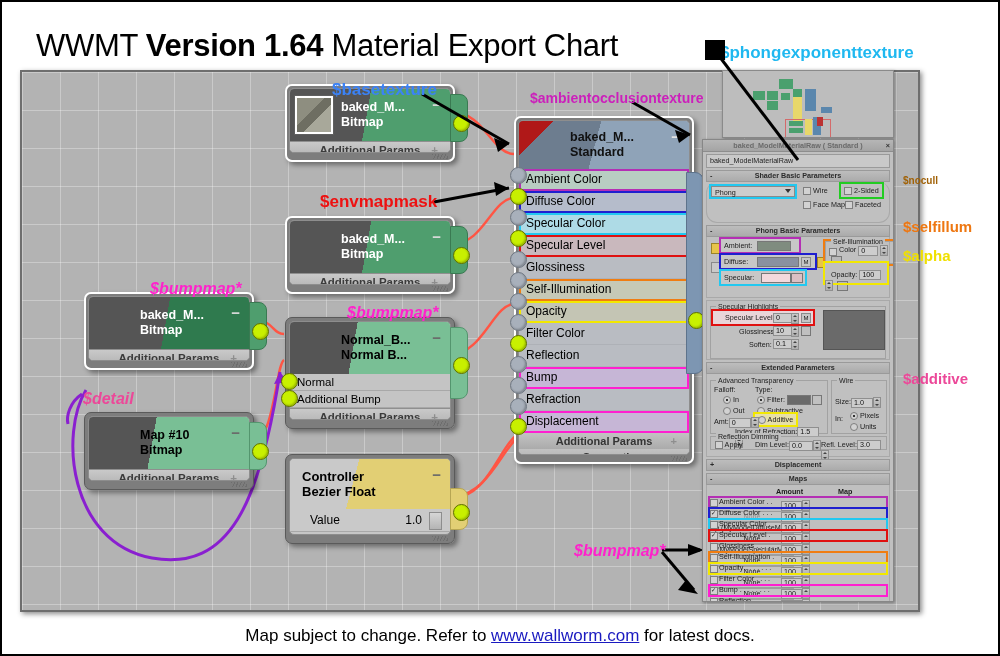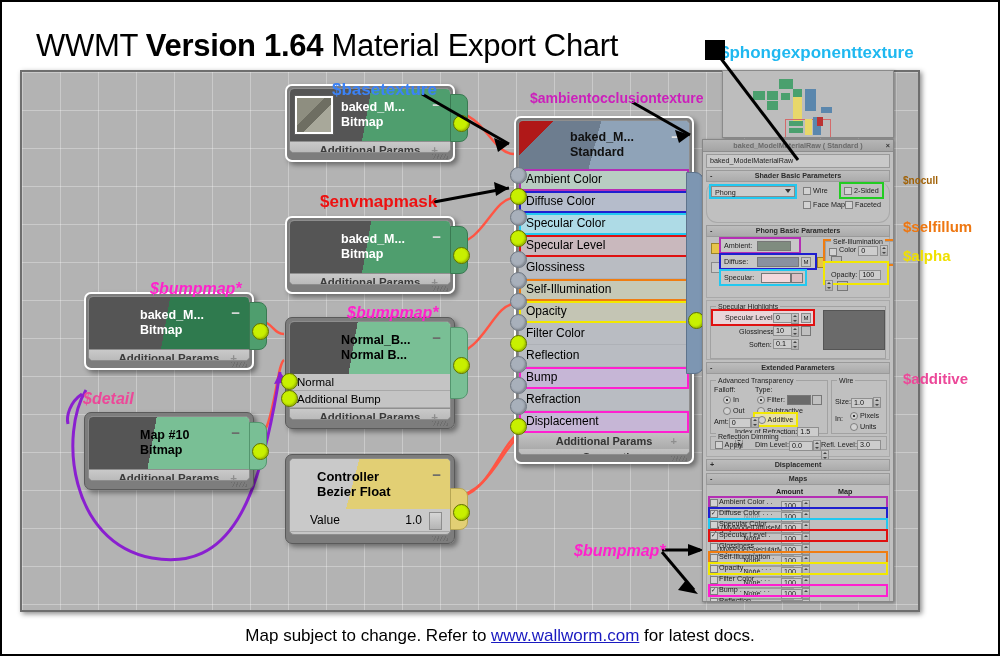--- a/index.html
+++ b/index.html
@@ -292,21 +292,21 @@
       <div class="grip"></div>
       <div class="outtab" style="left:165px;top:10px;height:70px;background:#79bf95;border:1px solid #54956e;"></div>
       <div class="sock" style="left:168px;top:40px;"></div>
       <div class="sock" style="left:-4px;top:56px;"></div>
       <div class="sock" style="left:-4px;top:73px;"></div>
     </div>
 
     <div class="node" id="n-ctl" style="left:263px;top:382px;width:170px;height:90px;">
       <div class="shell"></div>
       <div class="inner">
-        <div class="nhead" style="height:50px;padding-left:27px;">
+        <div class="nhead" style="height:50px;padding-left:12px;">
           <div class="hbg" style="background:linear-gradient(105deg,#c9c9c9 0 40%,#e2cf74 40% 100%);"></div>
           <div class="htxt" style="position:relative;margin-left:0;font-size:13px;">
             <div>Controller</div>
             <div>Bezier Float</div>
           </div>
           <div class="minus">−</div>
         </div>
         <div class="prow" style="height:22px;line-height:22px;font-size:12px;background:#c9c9c9;padding-left:20px;">
           <span>Value</span>
           <span style="position:absolute;right:28px;">1.0</span>

